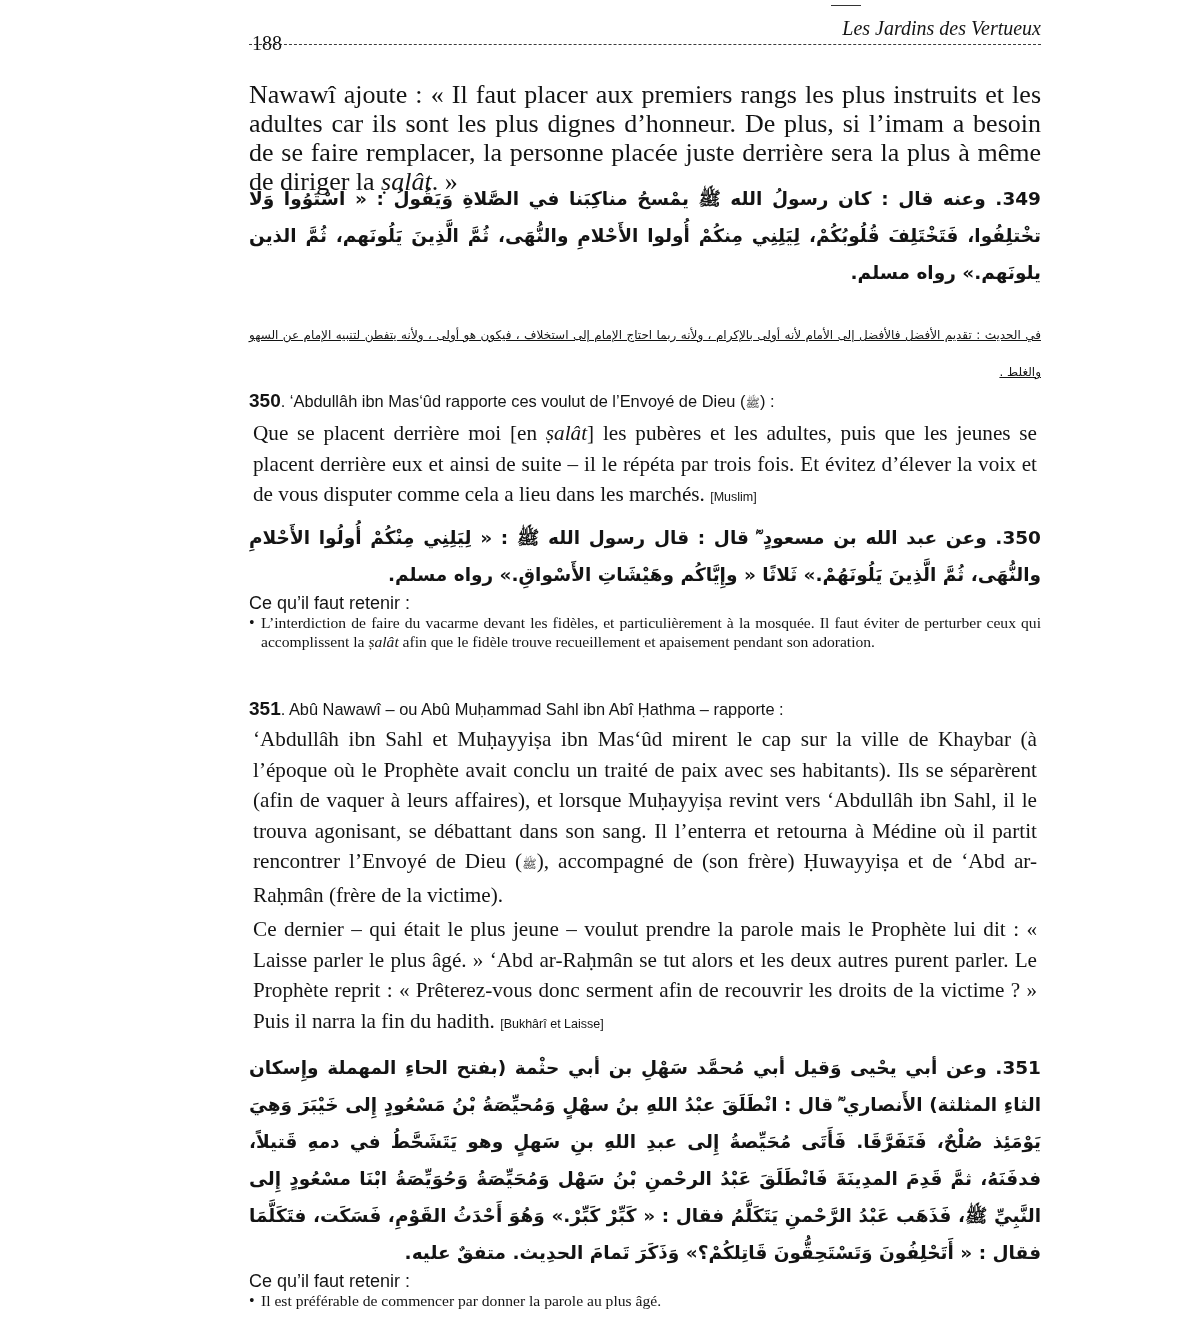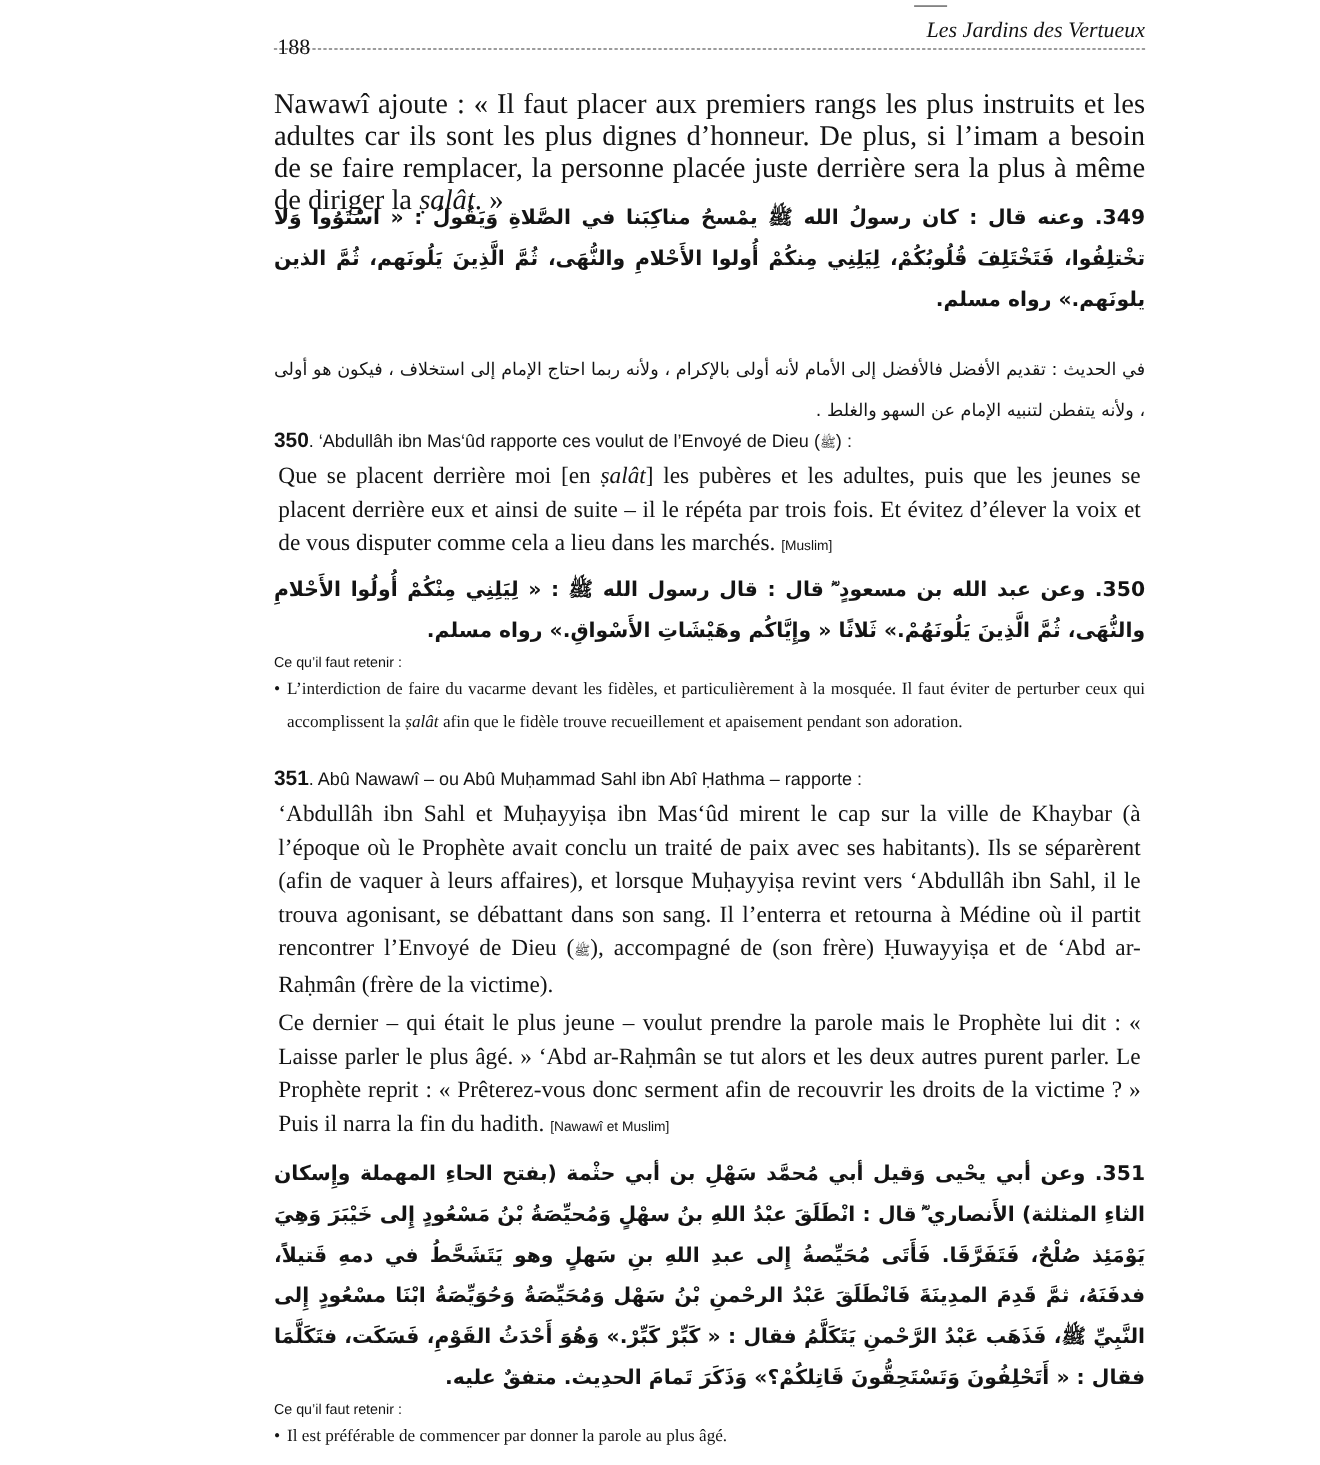--- a/index.html
+++ b/index.html
@@ -18,29 +18,29 @@
   .book-title { position: absolute; right: 0; top: 3px; font-size: 20px; font-style: italic; }
   .head-tick { position: absolute; right: 180px; top: -9px; width: 30px; border-top: 1px solid #333; }
 
   .fr { font-size: 26px; line-height: 29px; text-align: justify; margin: 0; }
   .fr-big { font-size: 21.2px; line-height: 30.5px; text-align: justify; margin: 4px; }
   .ar {
     direction: rtl; text-align: justify; margin: 0;
     font-family: "DejaVu Sans", sans-serif; font-size: 18.5px; line-height: 37px;
     font-weight: bold;
   }
-  .ar-note { font-weight: normal; font-size: 16px; line-height: 37px; }
+  .ar-note { font-weight: normal; font-size: 12px; line-height: 37px; text-decoration: underline; }
   .num {
     font-family: "Liberation Sans", "DejaVu Sans", sans-serif; font-weight: bold; font-size: 19px;
   }
   .narr-head { font-family: "Liberation Sans", "DejaVu Sans", sans-serif; font-size: 16.4px; line-height: 22px; margin: 0; }
   .ref { font-family: "Liberation Sans", "DejaVu Sans", sans-serif; font-size: 12.5px; }
-  .retain-title { font-family: "Liberation Sans", "DejaVu Sans", sans-serif; font-size: 13px; margin: 0; line-height: 20px; }
+  .retain-title { font-family: "Liberation Sans", "DejaVu Sans", sans-serif; font-size: 18px; margin: 0; line-height: 20px; }
   .bullet-list { list-style: none; padding: 0; margin: 0; }
-  .bullet-item { position: relative; padding-left: 12px; font-size: 15.6px; line-height: 30px; text-align: justify; }
+  .bullet-item { position: relative; padding-left: 12px; font-size: 15.6px; line-height: 19px; text-align: justify; }
   .bullet-item::before { content: "\2022"; position: absolute; left: 0; top: 0; font-size: 16px; }
   .salawat { font-size: 12px; font-family: "DejaVu Sans", sans-serif; }
 
   .block { position: absolute; left: 0; width: 792px; }
 </style>
 </head>
 <body>
 
 <div class="page">
 
@@ -76,21 +76,21 @@
   </div>
 
   <div class="block" style="top:698px;">
     <p class="narr-head">
       <span class="num">351</span><span>. Abû Nawawî – ou Abû Muḥammad Sahl ibn Abî Ḥathma – rapporte :</span>
     </p>
     <p class="fr-big">
       <span>‘Abdullâh ibn Sahl et Muḥayyiṣa ibn Mas‘ûd mirent le cap sur la ville de Khaybar (à l’époque où le Prophète avait conclu un traité de paix avec ses habitants). Ils se séparèrent (afin de vaquer à leurs affaires), et lorsque Muḥayyiṣa revint vers ‘Abdullâh ibn Sahl, il le trouva agonisant, se débattant dans son sang. Il l’enterra et retourna à Médine où il partit rencontrer l’Envoyé de Dieu (</span><span class="salawat">ﷺ</span><span>), accompagné de (son frère) Ḥuwayyiṣa et de ‘Abd ar-Raḥmân (frère de la victime).</span>
     </p>
     <p class="fr-big">
-      <span>Ce dernier – qui était le plus jeune – voulut prendre la parole mais le Prophète lui dit : « Laisse parler le plus âgé. » ‘Abd ar-Raḥmân se tut alors et les deux autres purent parler. Le Prophète reprit : « Prêterez-vous donc serment afin de recouvrir les droits de la victime ? » Puis il narra la fin du hadith. </span><span class="ref">[Nawawî et Muslim]</span>
+      <span>Ce dernier – qui était le plus jeune – voulut prendre la parole mais le Prophète lui dit : « Laisse parler le plus âgé. » ‘Abd ar-Raḥmân se tut alors et les deux autres purent parler. Le Prophète reprit : « Prêterez-vous donc serment afin de recouvrir les droits de la victime ? » Puis il narra la fin du hadith. </span><span class="ref">[Bukhârî et Laisse]</span>
     </p>
     <p class="ar" style="margin-top:10px;">351. وعن أبي يحْيى وَقيل أبي مُحمَّد سَهْلِ بن أبي حثْمة (بفتح الحاءِ المهملة وإِسكان الثاءِ المثلثة) الأَنصاري ؓ قال : انْطَلَقَ عبْدُ اللهِ بنُ سهْلٍ وَمُحيِّصَةُ بْنُ مَسْعُودٍ إِلى خَيْبَرَ وَهِيَ يَوْمَئِذ صُلْحٌ، فَتَفَرَّقَا. فَأَتَى مُحَيِّصةُ إِلى عبدِ اللهِ بنِ سَهلٍ وهو يَتَشَحَّطُ في دمهِ قَتيلاً، فدفَنَهُ، ثمَّ قَدِمَ المدِينَةَ فَانْطَلَقَ عَبْدُ الرحْمنِ بْنُ سَهْل وَمُحَيِّصَةُ وَحُوَيِّصَةُ ابْنَا مسْعُودٍ إِلى النَّبِيِّ ﷺ، فَذَهَب عَبْدُ الرَّحْمنِ يَتَكَلَّمُ فقال : « كَبِّرْ كَبِّرْ.» وَهُوَ أَحْدَثُ القَوْمِ، فَسَكَت، فتَكَلَّمَا فقال : « أَتَحْلِفُونَ وَتَسْتَحِقُّونَ قَاتِلكُمْ؟» وَذَكَرَ تَمامَ الحدِيث. متفقٌ عليه.</p>
     <p class="retain-title">Ce qu’il faut retenir :</p>
     <ul class="bullet-list">
       <li class="bullet-item">Il est préférable de commencer par donner la parole au plus âgé.</li>
     </ul>
   </div>
 
 </div>
 

